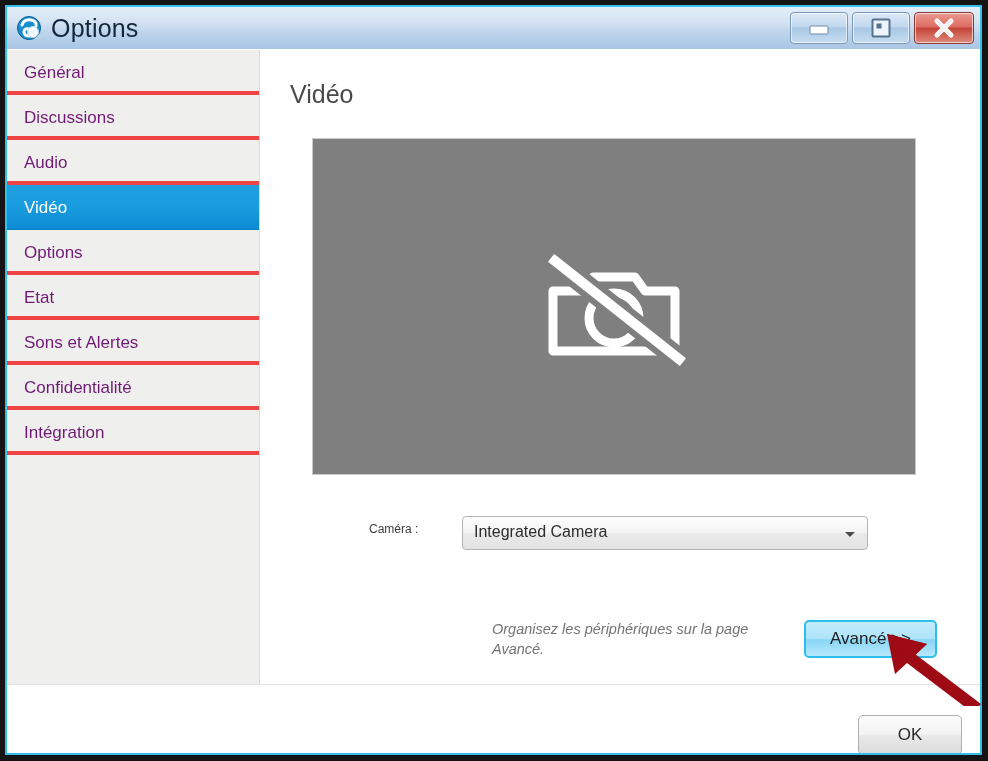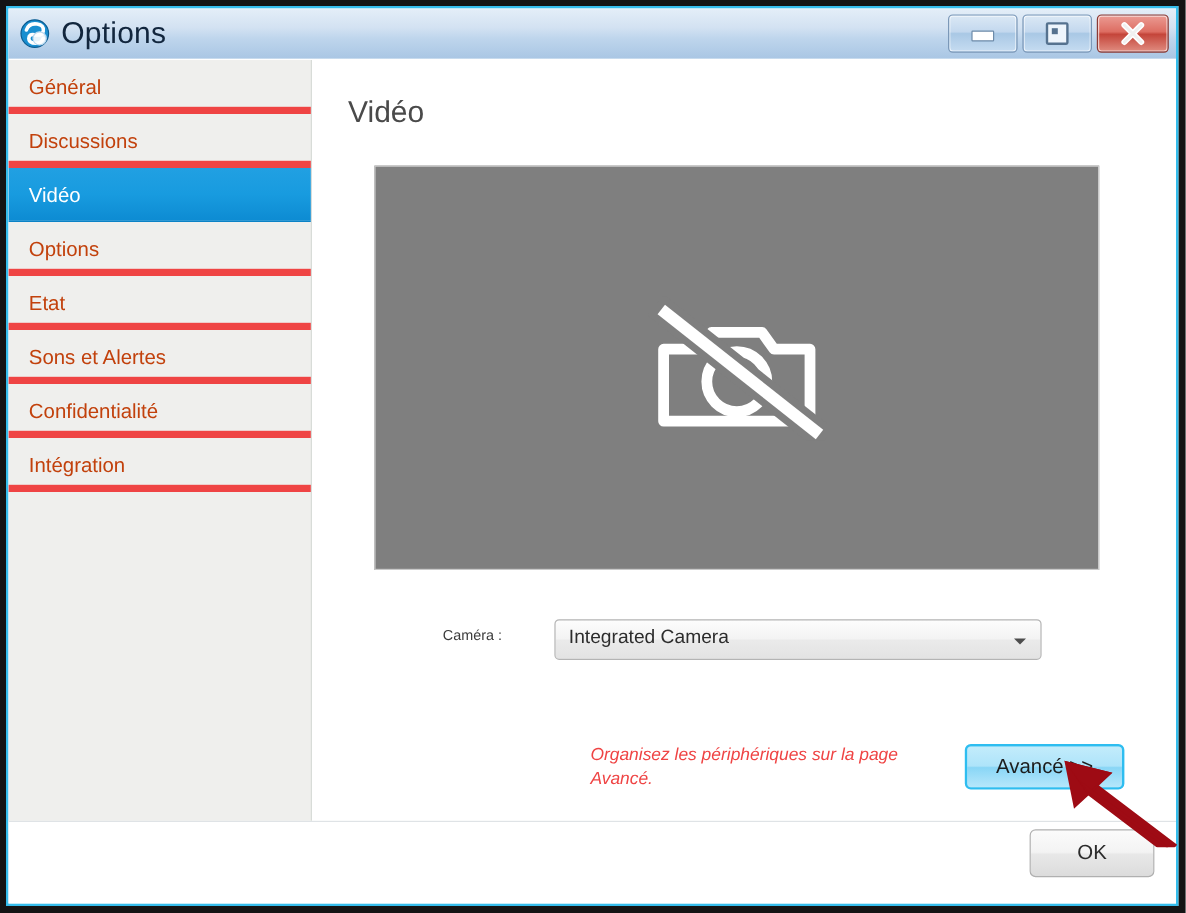--- a/index.html
+++ b/index.html
@@ -123,22 +123,22 @@
     background: #efefed;
     border-right: 1px solid #d8dcd8;
     box-sizing: border-box;
   }
   .side-item {
     position: relative;
     height: 45px;
     line-height: 45px;
     padding-left: 17px;
     font-size: 17px;
-    color: #c2410c;
-    border-bottom: 6px solid #ef4444;
+    color: #701a75;
+    border-bottom: 4px solid #ef4444;
     box-sizing: border-box;
     cursor: default;
     white-space: nowrap;
   }
   .side-item.selected {
     background: linear-gradient(to bottom, #21a0e2 0%, #189bdf 50%, #0d8bd2 100%);
     color: #ffffff;
     border-bottom: 1px solid #0b82c6;
   }
 
@@ -216,21 +216,21 @@
     border-top: 5px solid #4c4c4c;
   }
 
   .hint {
     position: absolute;
     left: 231px;
     top: 570px;
     width: 290px;
     font-size: 14.5px;
     font-style: italic;
-    color: #ef4444;
+    color: #737373;
     line-height: 1.35;
   }
   .advanced-btn {
     position: absolute;
     left: 543px;
     top: 570px;
     width: 133px;
     height: 38px;
     box-sizing: border-box;
     border: 2px solid #2ebdf0;
@@ -249,21 +249,21 @@
     left: 0;
     bottom: 0;
     width: 100%;
     height: 68px;
     background: #ffffff;
     border-top: 1px solid #dfe3e6;
   }
   .footer-buttons {
     position: absolute;
     right: 18px;
-    top: 6px;
+    top: 30px;
     display: flex;
     gap: 9px;
     border-radius: 17px;
   }
   .btn {
     width: 104px;
     height: 40px;
     box-sizing: border-box;
     border: 1px solid #b0b0b0;
     border-radius: 5px;
@@ -328,20 +328,23 @@
 
     <div class="content-row">
 
       <div class="sidebar">
         <div class="side-item">
           <span>Général</span>
         </div>
         <div class="side-item">
           <span>Discussions</span>
         </div>
+        <div class="side-item">
+          <span>Audio</span>
+        </div>
         <div class="side-item selected">
           <span>Vidéo</span>
         </div>
         <div class="side-item">
           <span>Options</span>
         </div>
         <div class="side-item">
           <span>Etat</span>
         </div>
         <div class="side-item">

